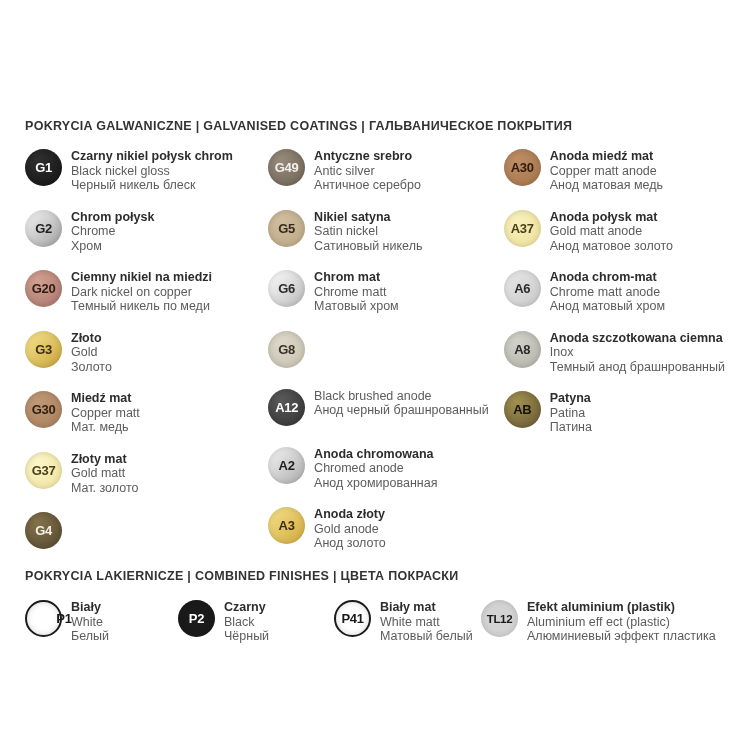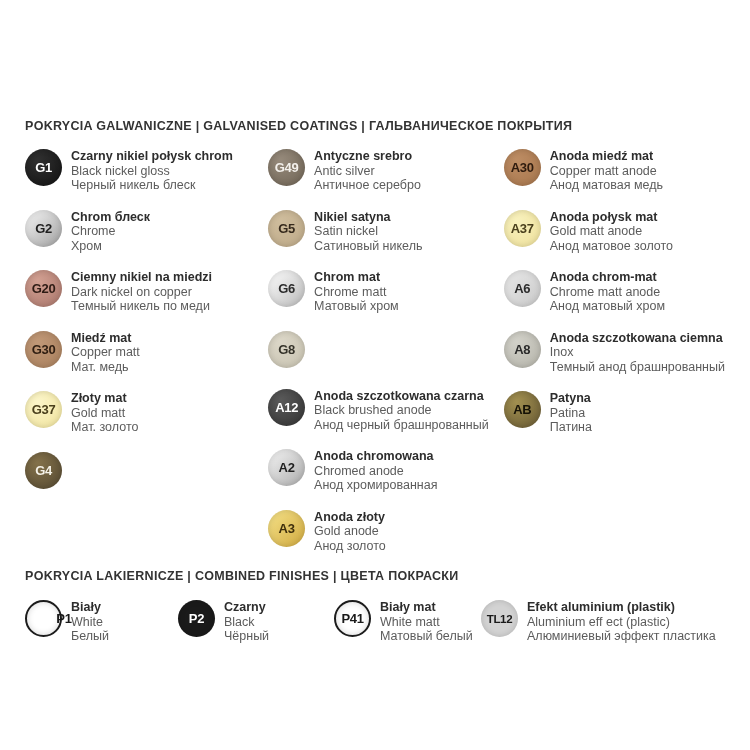--- a/index.html
+++ b/index.html
@@ -54,36 +54,46 @@
       <div class="pl">Czarny nikiel połysk chrom</div>
       <div class="en">Black nickel gloss</div>
       <div class="ru">Черный никель блеск</div>
     </div>
   </div>
         <div class="item">
     <div class="swatch" style="background: linear-gradient(135deg, rgb(248, 248, 248), rgb(159, 159, 159));">
       <span class="code" style="color: rgb(31, 31, 31);">G2</span>
     </div>
     <div class="labels">
-      <div class="pl">Chrom блеск</div>
+      <div class="pl">Chrom połysk</div>
       <div class="en">Chrome</div>
       <div class="ru">Хром</div>
     </div>
   </div>
         <div class="item">
     <div class="swatch" style="background: radial-gradient(circle at 35% 30%, rgb(210, 160, 146), rgb(168, 117, 106));">
       <span class="code" style="color: rgb(46, 27, 20);">G20</span>
     </div>
     <div class="labels">
       <div class="pl">Ciemny nikiel na miedzi</div>
       <div class="en">Dark nickel on copper</div>
       <div class="ru">Темный никель по меди</div>
     </div>
   </div>
         <div class="item">
+    <div class="swatch" style="background: linear-gradient(135deg, rgb(248, 232, 143), rgb(201, 162, 59));">
+      <span class="code" style="color: rgb(63, 47, 12);">G3</span>
+    </div>
+    <div class="labels">
+      <div class="pl">Złoto</div>
+      <div class="en">Gold</div>
+      <div class="ru">Золото</div>
+    </div>
+  </div>
+        <div class="item">
     <div class="swatch" style="background: radial-gradient(circle at 35% 30%, rgb(192, 152, 119), rgb(168, 127, 92));">
       <span class="code" style="color: rgb(46, 29, 17);">G30</span>
     </div>
     <div class="labels">
       <div class="pl">Miedź mat</div>
       <div class="en">Copper matt</div>
       <div class="ru">Мат. медь</div>
     </div>
   </div>
         <div class="item">
@@ -136,21 +146,20 @@
         <div class="item">
     <div class="swatch" style="background: radial-gradient(circle at 35% 30%, rgb(220, 215, 200), rgb(198, 193, 175));">
       <span class="code" style="color: rgb(53, 51, 42);">G8</span>
     </div>
   </div>
         <div class="item">
     <div class="swatch" style="background: radial-gradient(circle at 35% 30%, rgb(89, 89, 89), rgb(51, 51, 51));">
       <span class="code" style="color: rgb(255, 255, 255);">A12</span>
     </div>
     <div class="labels">
-      <div class="pl">Anoda szczotkowana czarna</div>
       <div class="en">Black brushed anode</div>
       <div class="ru">Анод черный брашнрованный</div>
     </div>
   </div>
         <div class="item">
     <div class="swatch" style="background: linear-gradient(135deg, rgb(246, 246, 246), rgb(171, 171, 171));">
       <span class="code" style="color: rgb(31, 31, 31);">A2</span>
     </div>
     <div class="labels">
       <div class="pl">Anoda chromowana</div>

